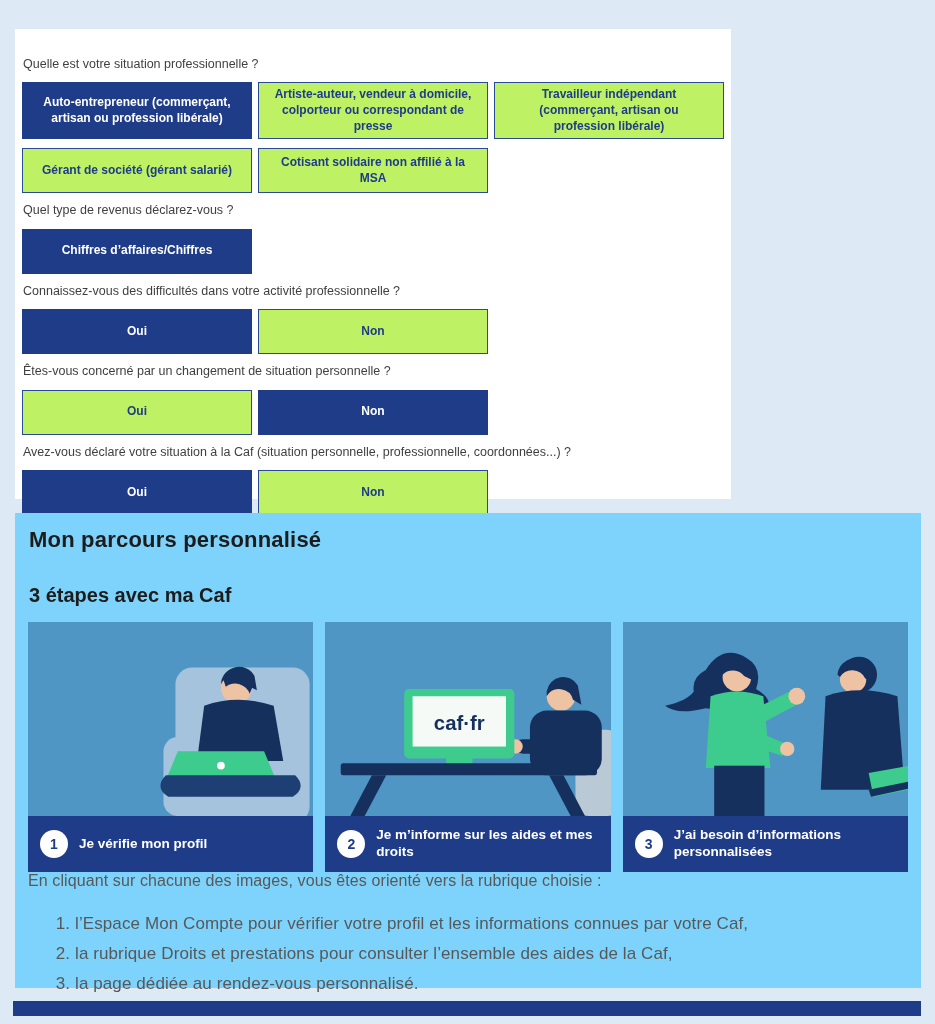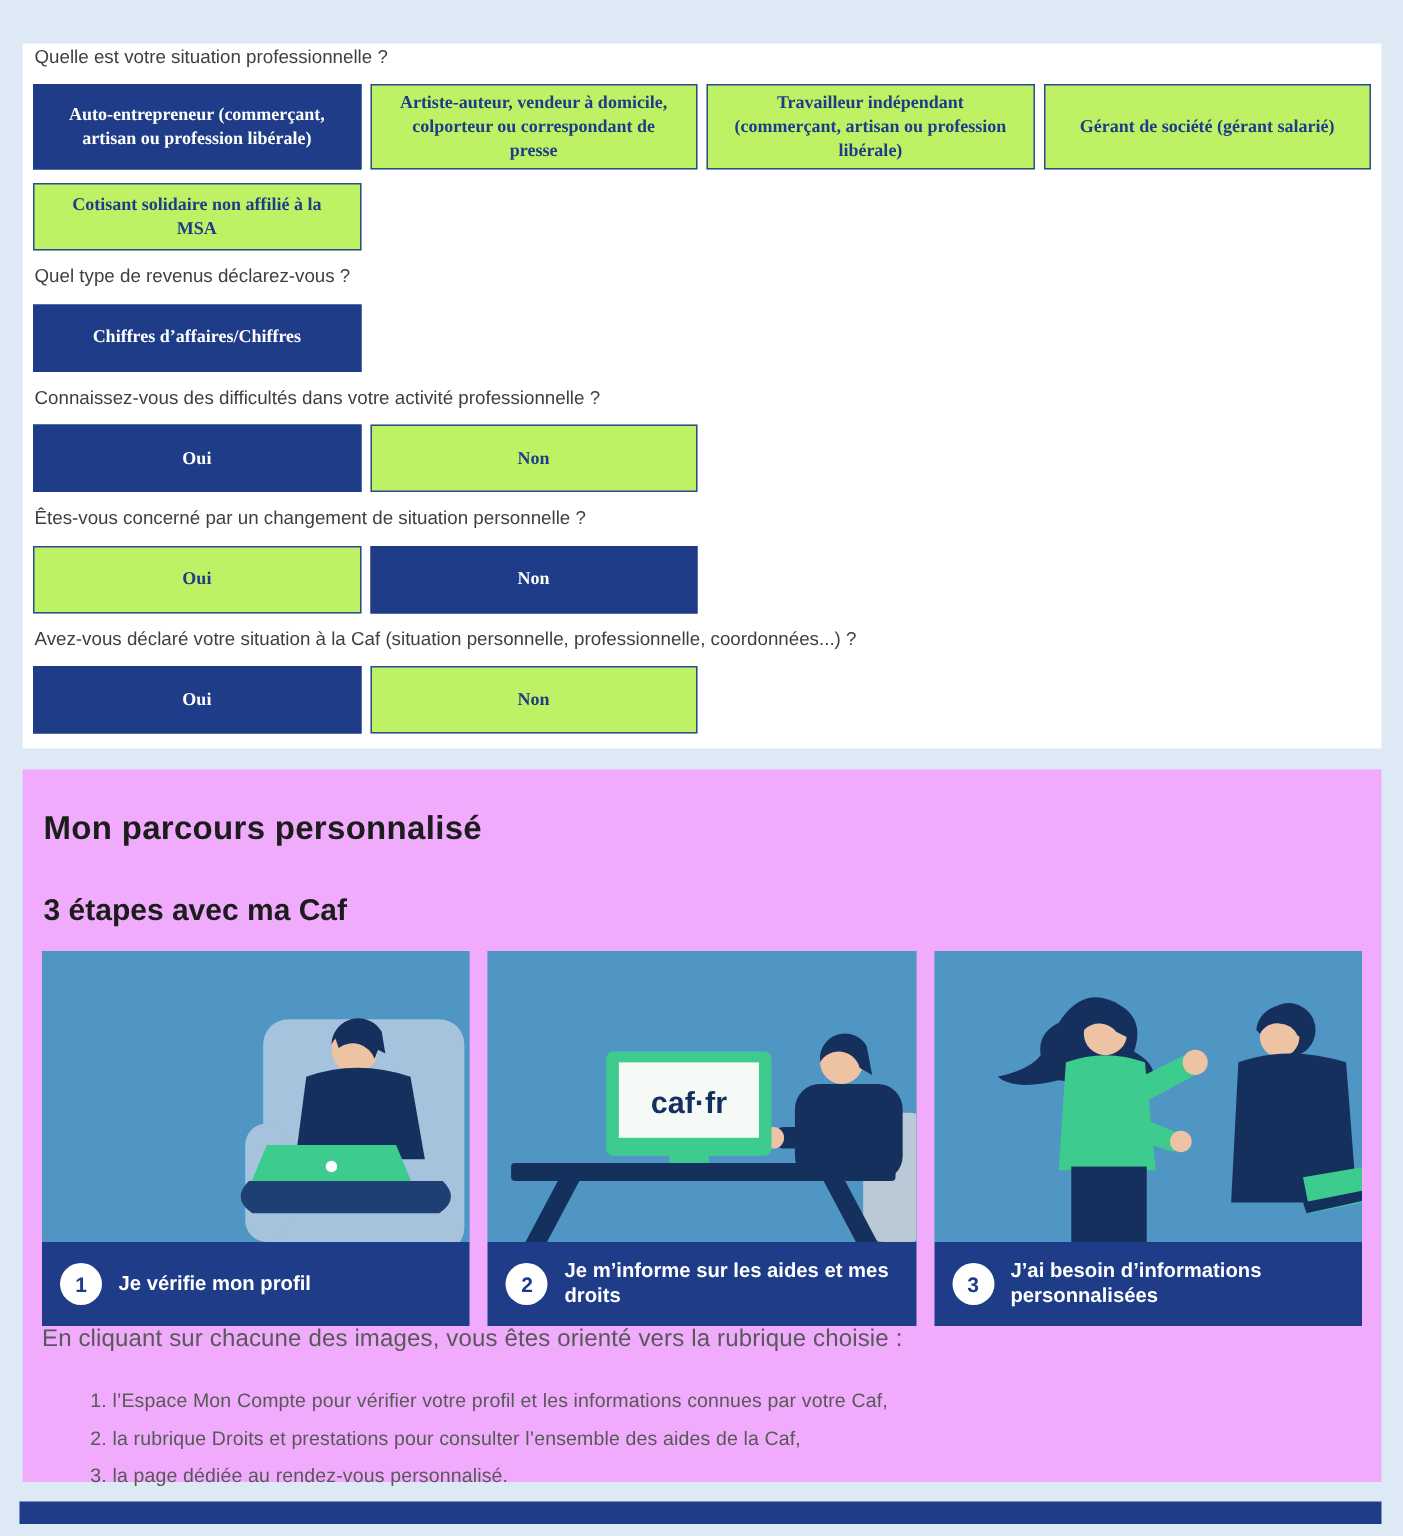--- a/index.html
+++ b/index.html
@@ -1,48 +1,48 @@
 <!DOCTYPE html>
 <html lang="fr"><head>
 <meta charset="utf-8">
 <style>
   * { margin:0; padding:0; box-sizing:border-box; }
   html,body { background:#dde9f4; }
   body { font-family:"Liberation Sans", sans-serif; }
   .page { position:relative; width:935px; height:1024px; background:#dde9f4; overflow:hidden; margin:0 auto; }
 
   
-  .panel-questionnaire { position:absolute; left:15px; top:29px; width:906px; height:470px; background:#fff; padding:0 7px; }
-  .panel-parcours     { position:absolute; left:15px; top:513px; width:906px; height:475px; background:#f0abfc; padding:20px 13px; }
+  .panel-questionnaire { position:absolute; left:15px; top:29px; width:716px; height:470px; background:#fff; padding:26px 7px; }
+  .panel-parcours     { position:absolute; left:15px; top:513px; width:906px; height:475px; background:#7dd3fc; padding:8px 13px; }
   .footer-bar         { position:absolute; left:13px; top:1001px; width:908px; height:15px; background:#1e3c87; }
 
   
   .question-label { font-size:12.5px; line-height:1.15; color:#3f3f3f; margin:10px 0 11px 1px; }
   .question-block:first-child .question-label { margin-top:2px; }
-  .opt-grid { display:grid; grid-template-columns:repeat(4, 1fr); gap:9px 6px;font-family:Liberation Serif, serif; }
+  .opt-grid { display:grid; grid-template-columns:repeat(3, 1fr); gap:9px 6px; }
   .question-block:first-child .opt-grid { grid-template-rows:57px 45px; }
   .opt { min-height:45px; display:flex; align-items:center; justify-content:center; text-align:center;
          background:#bef264; border:1px solid #2b4a96; color:#1e3c87; font-weight:700; font-size:12px;
          line-height:1.3; padding:4px 14px; cursor:pointer; font-family:inherit; }
   .opt.selected { background:#1e3c87; border-color:#1e3c87; color:#fff; }
 
   
   .parcours-title { font-size:22px; font-weight:700; color:#1c1c1c; margin:6px 0 0 1px; letter-spacing:.2px; }
   .etapes-subtitle { font-size:20px; font-weight:700; color:#1c1c1c; margin:31px 0 15px 1px; }
   .cards { display:grid; grid-template-columns:repeat(3, 1fr); gap:12px; }
   .step-card { height:250px; display:flex; flex-direction:column; cursor:pointer; }
   .card-img { flex:1 1 auto; background:#4f96c5; overflow:hidden; }
   .card-img svg { display:block; width:100%; height:100%; }
   .card-strip { height:56px; background:#1e3c87; display:flex; align-items:center; gap:11px; padding:0 12px; }
   .step-badge { width:28px; height:28px; border-radius:50%; background:#fff; color:#1e3c87; font-weight:700;
                 font-size:14px; display:flex; align-items:center; justify-content:center; flex:none; }
   .step-label { color:#fff; font-weight:700; font-size:13.5px; line-height:1.25; }
 
   .intro-paragraph { font-size:16px; color:#585858; letter-spacing:.1px; }
-  ol.rubriques { margin:24px 0 0 0; padding-left:47px; font-size:13px; color:#585858; }
+  ol.rubriques { margin:24px 0 0 0; padding-left:47px; font-size:17px; color:#585858; }
   ol.rubriques li { margin-bottom:10px; letter-spacing:.1px; }
 </style>
 </head>
 <body>
 
 <div class="page">
 
   <section class="panel-questionnaire" id="questionnaire">
       <div class="question-block">
         <div class="question-label">Quelle est votre situation professionnelle ?</div>

